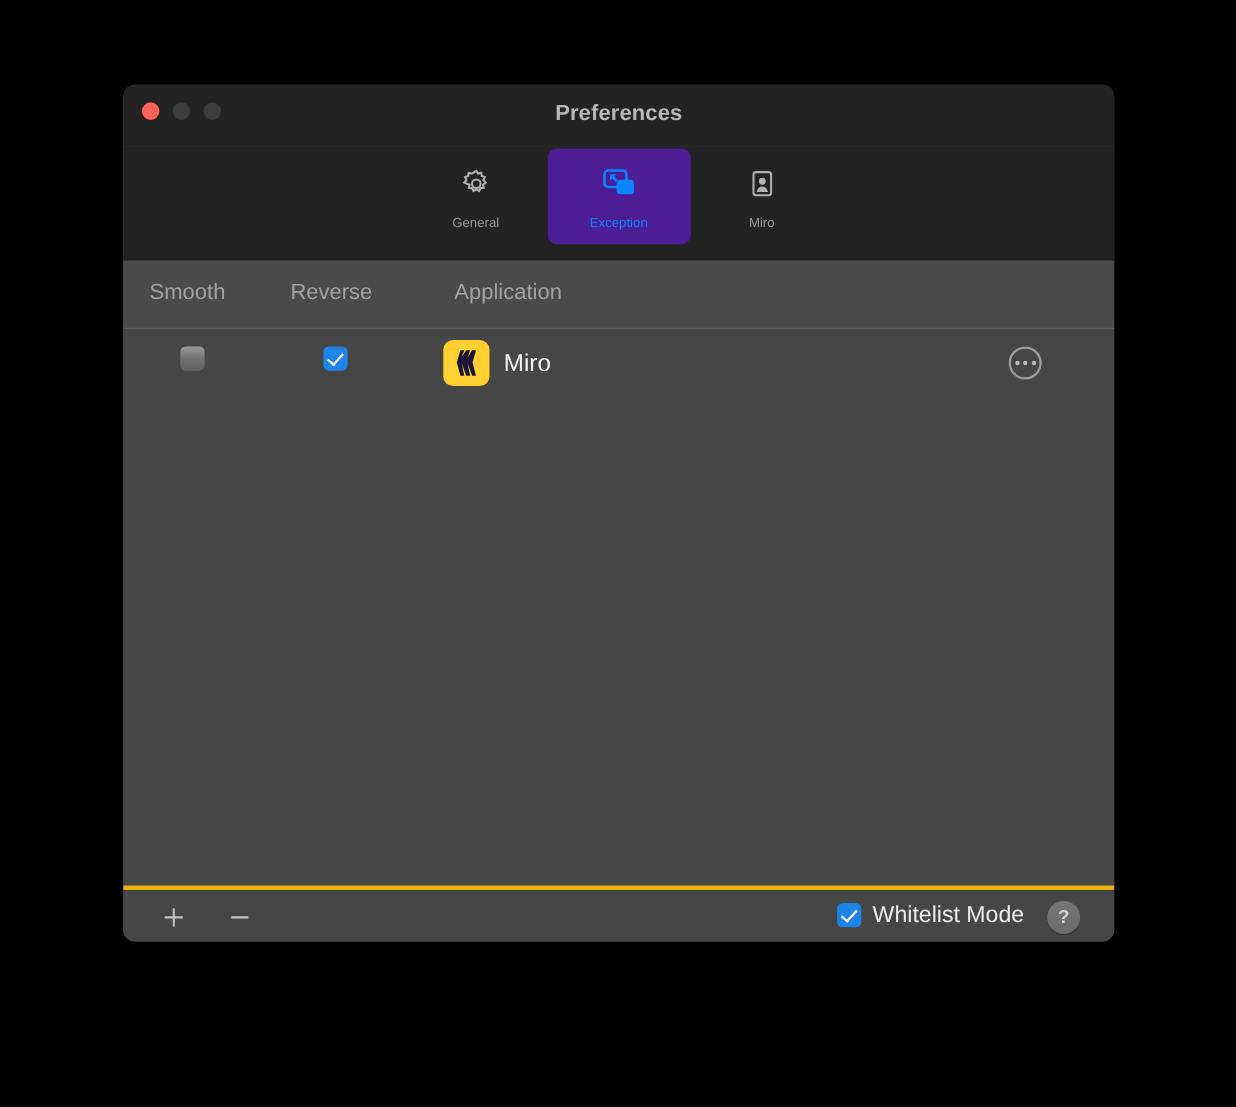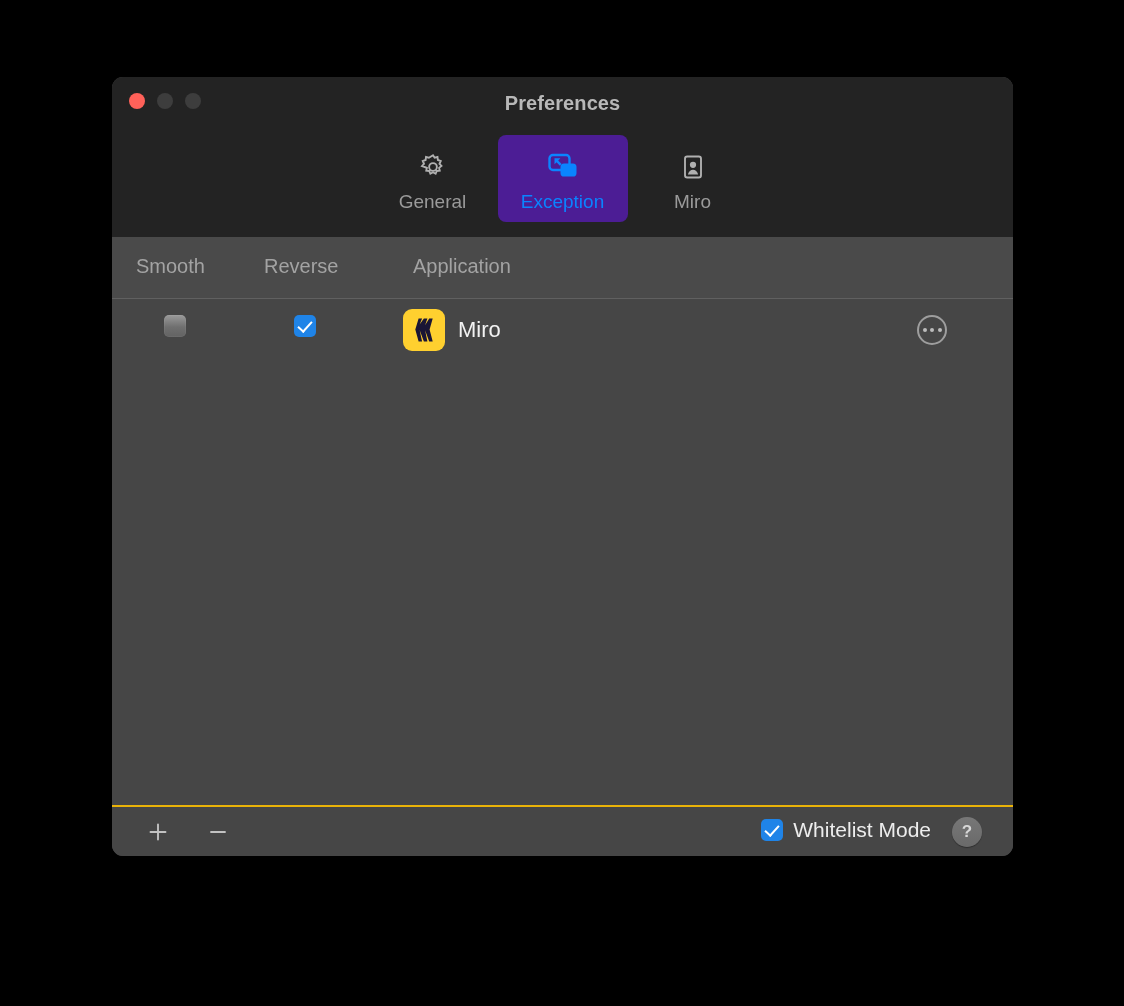--- a/index.html
+++ b/index.html
@@ -86,21 +86,21 @@
     cursor: default;
   }
   .tab .tab-icon {
     height: 40px;
     display: flex;
     align-items: center;
     justify-content: center;
   }
   .tab .tab-label {
     margin-top: 3px;
-    font-size: 19px;
+    font-size: 12px;
     color: #9a9a9a;
     line-height: 24px;
   }
   .tab.selected {
     background: #4c1d95;
   }
   .tab.selected .tab-label {
     color: #0a84ff;
   }
 
@@ -215,21 +215,21 @@
     height: 4px;
     border-radius: 50%;
     background: #bcbcbc;
     display: block;
   }
 
   
   #bottom-bar {
     height: 52px;
     background: #464646;
-    border-top: 2px solid #eab308;
+    border-top: 4px solid #eab308;
     position: relative;
   }
   #btn-add, #btn-remove {
     position: absolute;
     top: 10px;
     width: 30px;
     height: 30px;
     display: flex;
     align-items: center;
     justify-content: center;

